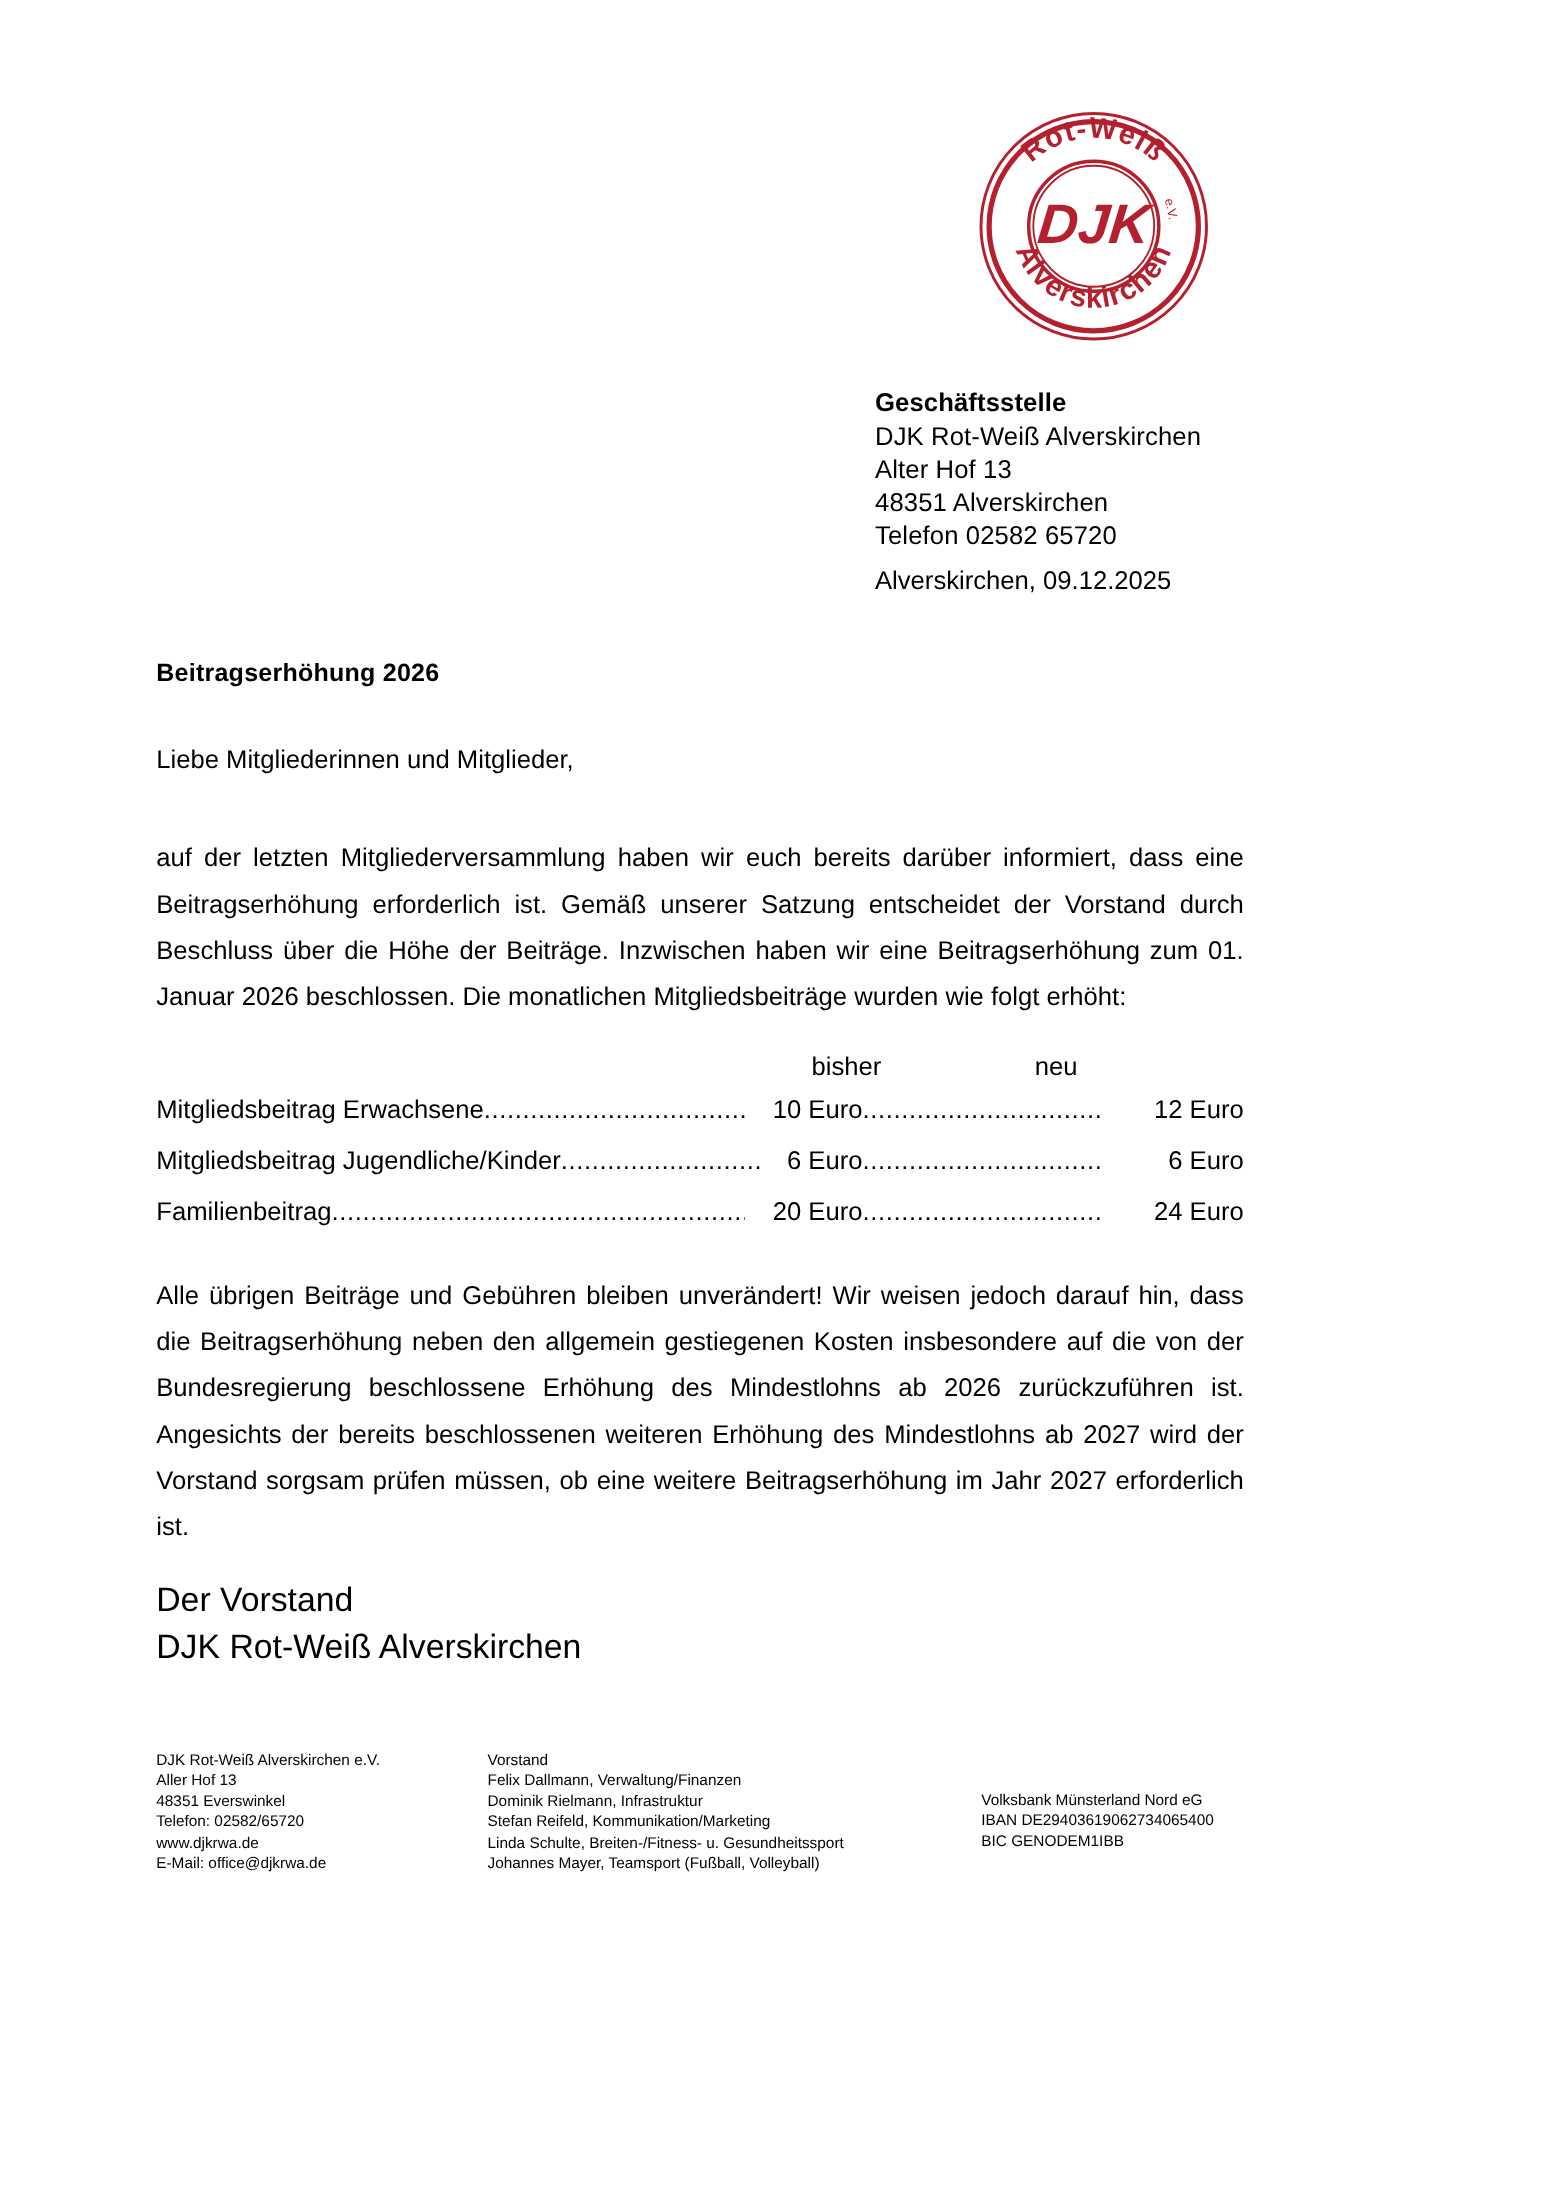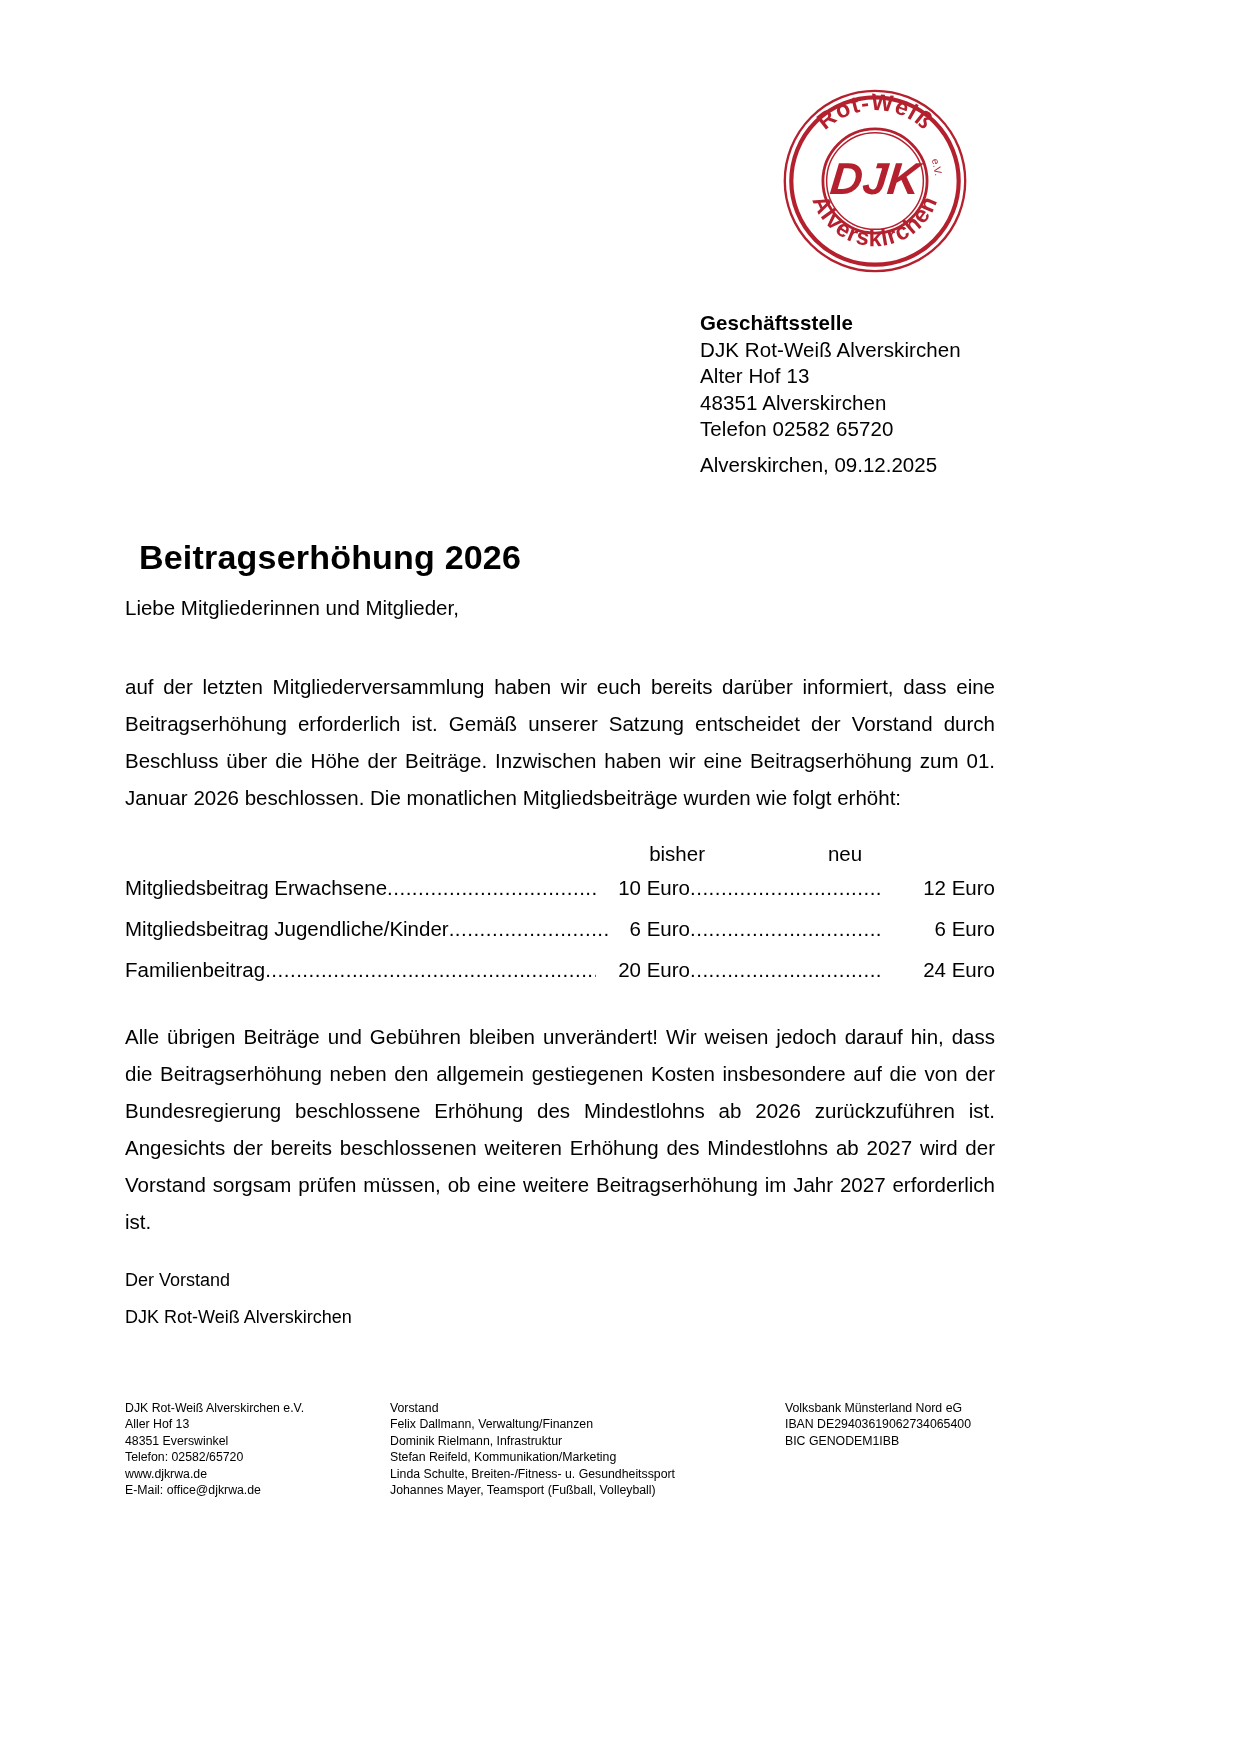--- a/index.html
+++ b/index.html
@@ -49,22 +49,22 @@
     left: 700px;
     font-size: 20.5px;
     line-height: 26.5px;
     text-align: right;
   }
 
   
   .headline {
     position: absolute;
     top: 515px;
-    left: 139px;
-    font-size: 34px;
+    left: 125px;
+    font-size: 20px;
     font-weight: bold;
     letter-spacing: 0.2px;
     text-align: center;
   }
 
   
   .salutation {
     position: absolute;
     top: 596px;
     left: 125px;
@@ -144,37 +144,37 @@
   .fee-row .f-new {
     flex: 0 0 115px;
     text-align: right;
   }
 
   
   .signature {
     position: absolute;
     top: 1262px;
     left: 125px;
-    font-size: 18px;
+    font-size: 27px;
     line-height: 37px;
   }
 
   
   .footer {
     position: absolute;
     top: 1400px;
     left: 125px;
     width: 990px;
     display: flex;
     font-size: 12.3px;
     line-height: 16.4px;
   }
   .footer-col-1 { flex: 0 0 265px; }
   .footer-col-2 { flex: 0 0 395px; }
-  .footer-col-3 { flex: 0 0 auto; }
+  .footer-col-3 { flex: 0 0 auto; margin-top: 32px; }
   .footer div { white-space: nowrap; }
 </style>
 </head>
 <body>
 
 <div class="page">
 
   <div class="logo-wrap">
     <svg viewBox="0 0 200 200" xmlns="http://www.w3.org/2000/svg" aria-hidden="true">
       <defs>

